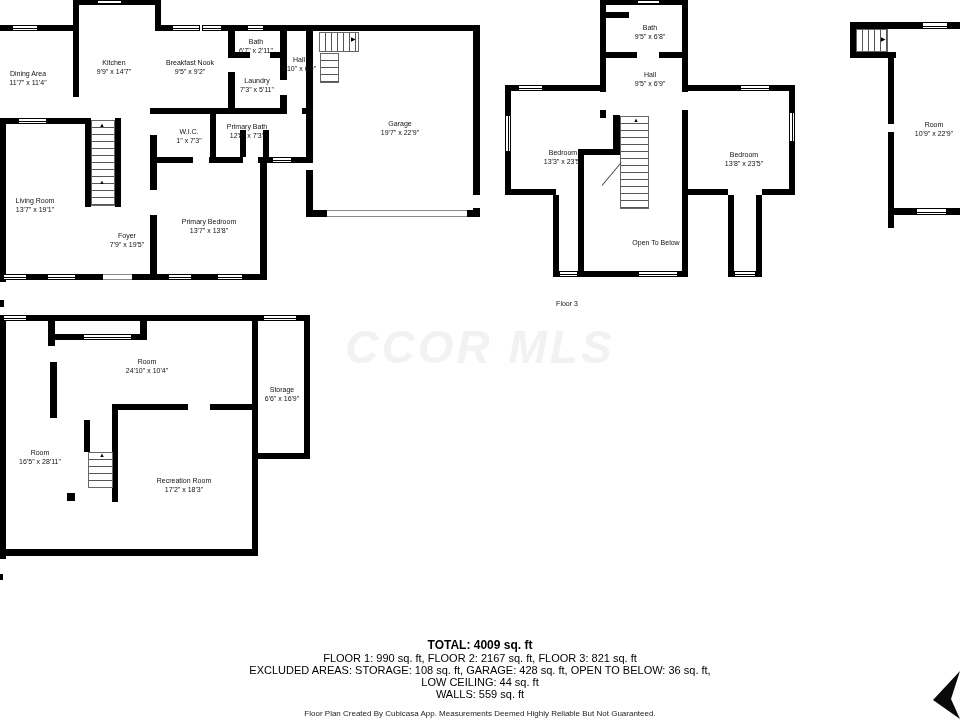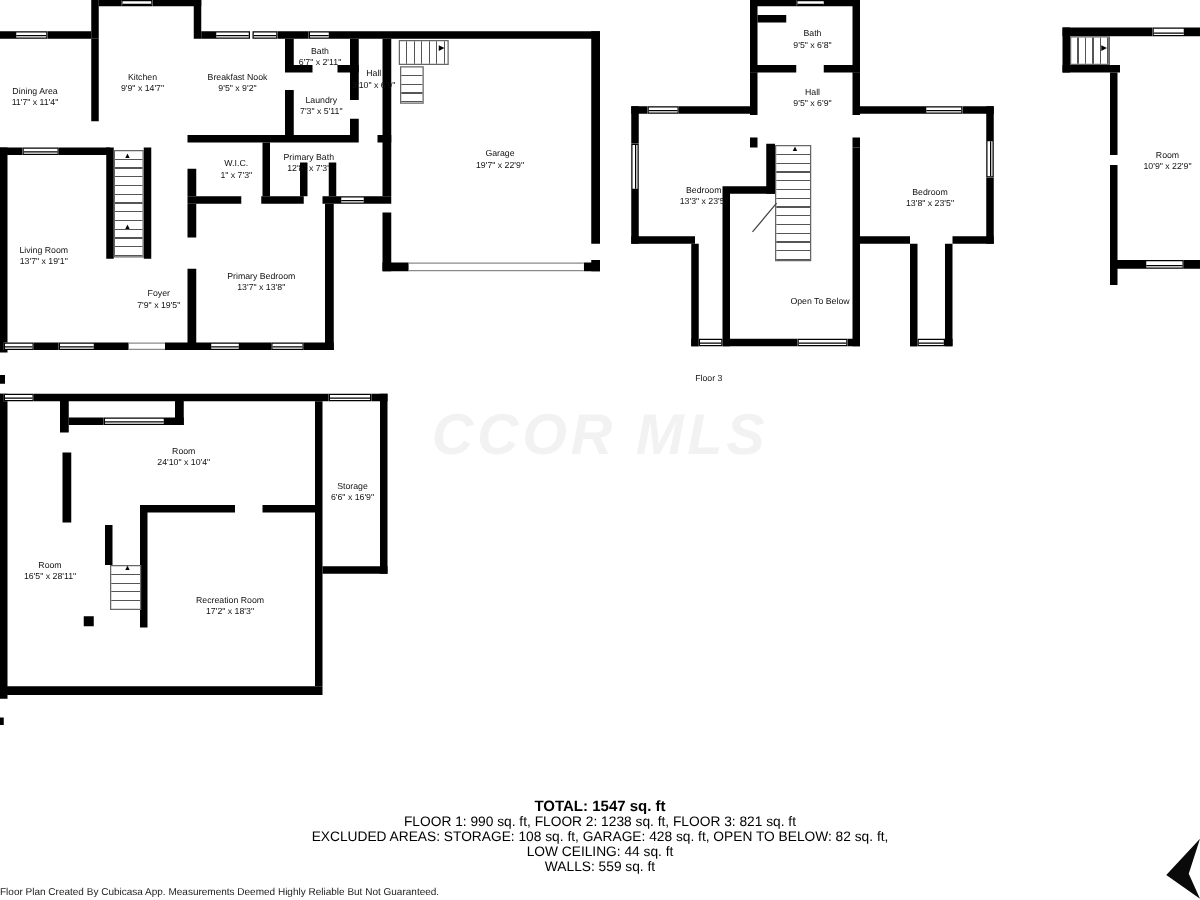--- a/index.html
+++ b/index.html
@@ -19,21 +19,21 @@
   .room-label{position:absolute;transform:translate(-50%,-50%);text-align:center;
               font-size:7px;line-height:9px;color:#111;white-space:nowrap;}
   .room-label span{display:block;}
   .caption{position:absolute;transform:translate(-50%,-50%);font-size:7px;color:#111;white-space:nowrap;}
   #watermark{position:absolute;left:480px;top:347px;transform:translate(-50%,-50%);
              font-size:46px;font-style:italic;font-weight:bold;letter-spacing:3px;
              color:#f2f2f2;white-space:nowrap;}
   #summary{position:absolute;left:0;top:638px;width:960px;text-align:center;color:#000;}
   #summary .s1{font-size:12px;font-weight:bold;line-height:14px;}
   #summary .s{font-size:11px;line-height:12px;}
-  #disclaimer{position:absolute;left:0;top:709px;width:960px;text-align:left;
+  #disclaimer{position:absolute;left:0;top:709px;width:960px;text-align:center;
               font-size:8px;color:#222;}
   #compass{position:absolute;left:926px;top:664px;}
 </style>
 </head>
 <body>
 
 <div id="canvas">
     <div class="frag" style="left: 0px; top: 574px; width: 3px; height: 6px;"></div>
     <div class="frag" style="left: 0px; top: 300px; width: 4px; height: 7px;"></div>
     <div class="wall" style="left: 67px; top: 493px; width: 8px; height: 8px;"></div>
@@ -262,23 +262,23 @@
   <div class="room-label" style="left:40px;top:457px">
       <span>Room</span>
       <span>16'5" x 28'11"</span>
     </div>
   <div class="room-label" style="left:184px;top:485px">
       <span>Recreation Room</span>
       <span>17'2" x 18'3"</span>
     </div>
 
   <div id="summary">
-    <div class="s1">TOTAL: 1547 sq. ft</div>
-    <div class="s">FLOOR 1: 990 sq. ft, FLOOR 2: 1238 sq. ft, FLOOR 3: 821 sq. ft</div>
-    <div class="s">EXCLUDED AREAS: STORAGE: 108 sq. ft, GARAGE: 428 sq. ft, OPEN TO BELOW: 82 sq. ft,</div>
+    <div class="s1">TOTAL: 4009 sq. ft</div>
+    <div class="s">FLOOR 1: 990 sq. ft, FLOOR 2: 2167 sq. ft, FLOOR 3: 821 sq. ft</div>
+    <div class="s">EXCLUDED AREAS: STORAGE: 108 sq. ft, GARAGE: 428 sq. ft, OPEN TO BELOW: 36 sq. ft,</div>
     <div class="s">LOW CEILING: 44 sq. ft</div>
     <div class="s">WALLS: 559 sq. ft</div>
   </div>
   <div id="disclaimer">Floor Plan Created By Cubicasa App. Measurements Deemed Highly Reliable But Not Guaranteed.</div>
 
   <svg id="compass" width="34" height="56">
     <polygon points="7,36 34,7 25,35 34,55" fill="#0a0a0a"></polygon>
   </svg>
 <div class="diag" style="left: 602px; top: 185px; width: 30px; transform: rotate(-50deg);"></div>
     <div class="arr" style="left: 99px; top: 122px;">▲</div>

